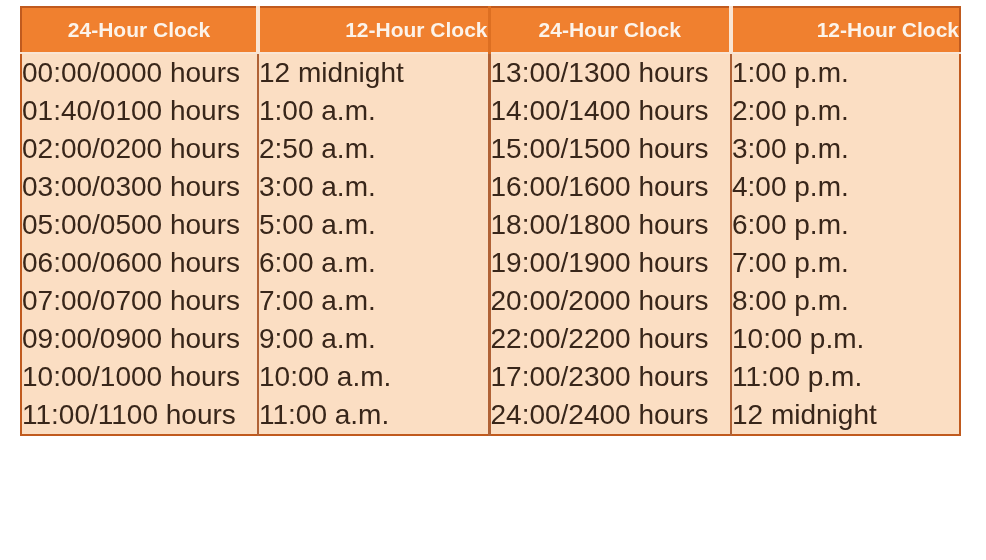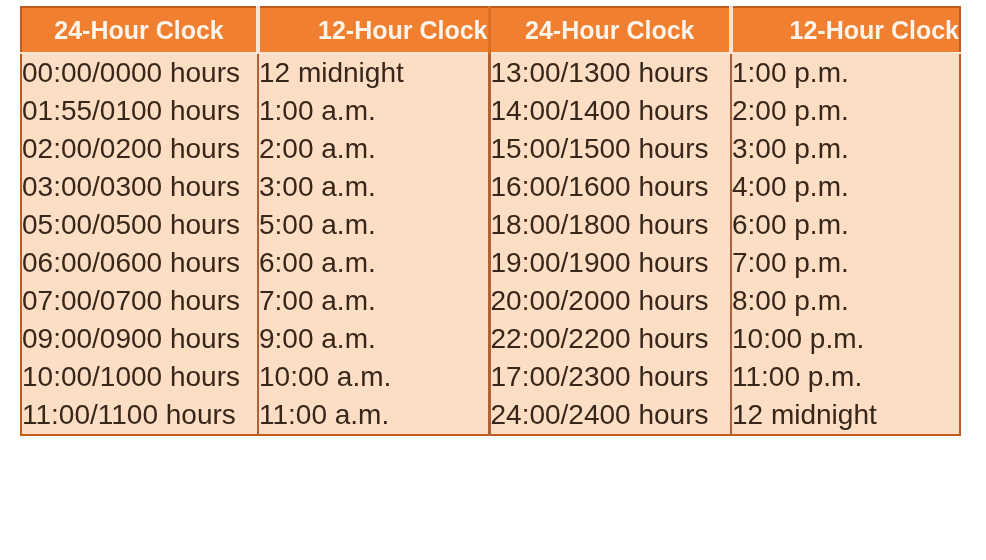--- a/index.html
+++ b/index.html
@@ -24,21 +24,21 @@
     top: 6px;
     width: 941px;
     border-collapse: collapse;
     table-layout: fixed;
     border: 2px solid var(--outer-border, #C05A1E);
   }
   th {
     height: 44px;
     background: var(--header-bg, #F0802F);
     color: var(--header-text, #FCF3EA);
-    font-size: 25px;
+    font-size: 21px;
     font-weight: bold;
     text-align: center;
     vertical-align: middle;
     padding: 0;
     border-bottom: 2px solid var(--inner-border-light, #F6D9BE);
   }
   th.light-sep {
     border-left: 4px solid var(--inner-border-light, #F9E5D4);
     text-align: right;
   }
@@ -82,28 +82,28 @@
       </tr>
     </thead>
     <tbody>
         <tr>
           <td>00:00/0000 hours</td>
           <td class="cell-sep">12 midnight</td>
           <td class="mid-sep">13:00/1300 hours</td>
           <td class="cell-sep">1:00 p.m.</td>
         </tr>
         <tr>
-          <td>01:55/0100 hours</td>
+          <td>01:40/0100 hours</td>
           <td class="cell-sep">1:00 a.m.</td>
           <td class="mid-sep">14:00/1400 hours</td>
           <td class="cell-sep">2:00 p.m.</td>
         </tr>
         <tr>
           <td>02:00/0200 hours</td>
-          <td class="cell-sep">2:00 a.m.</td>
+          <td class="cell-sep">2:50 a.m.</td>
           <td class="mid-sep">15:00/1500 hours</td>
           <td class="cell-sep">3:00 p.m.</td>
         </tr>
         <tr>
           <td>03:00/0300 hours</td>
           <td class="cell-sep">3:00 a.m.</td>
           <td class="mid-sep">16:00/1600 hours</td>
           <td class="cell-sep">4:00 p.m.</td>
         </tr>
         <tr>

